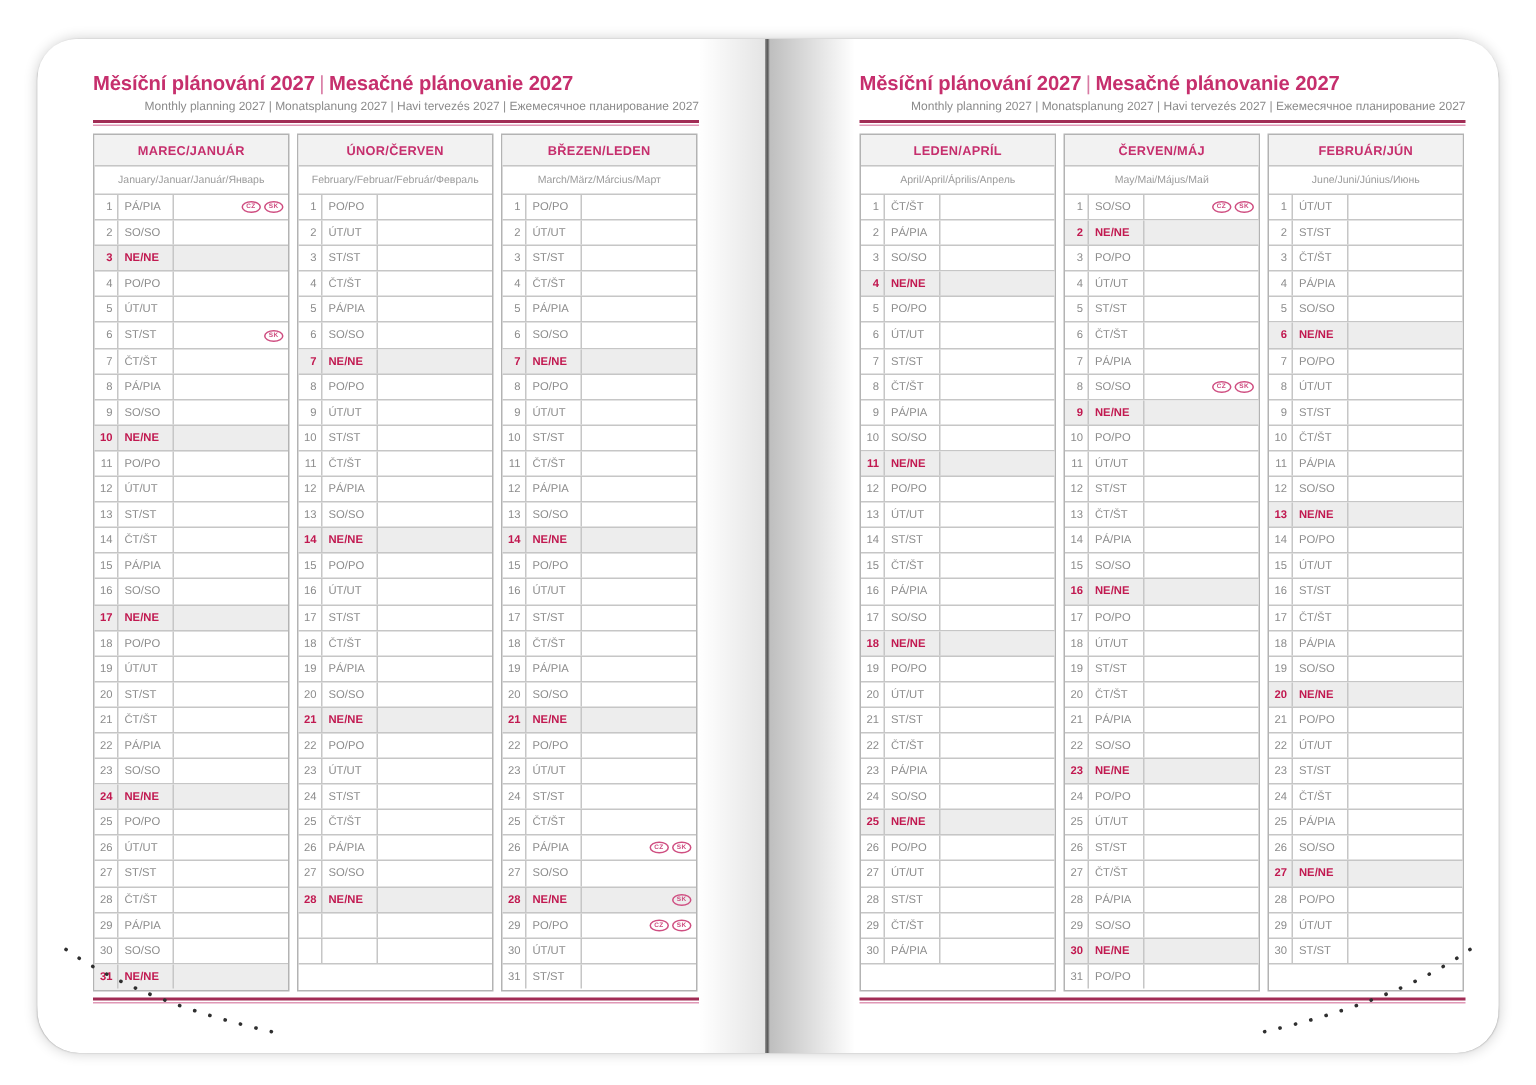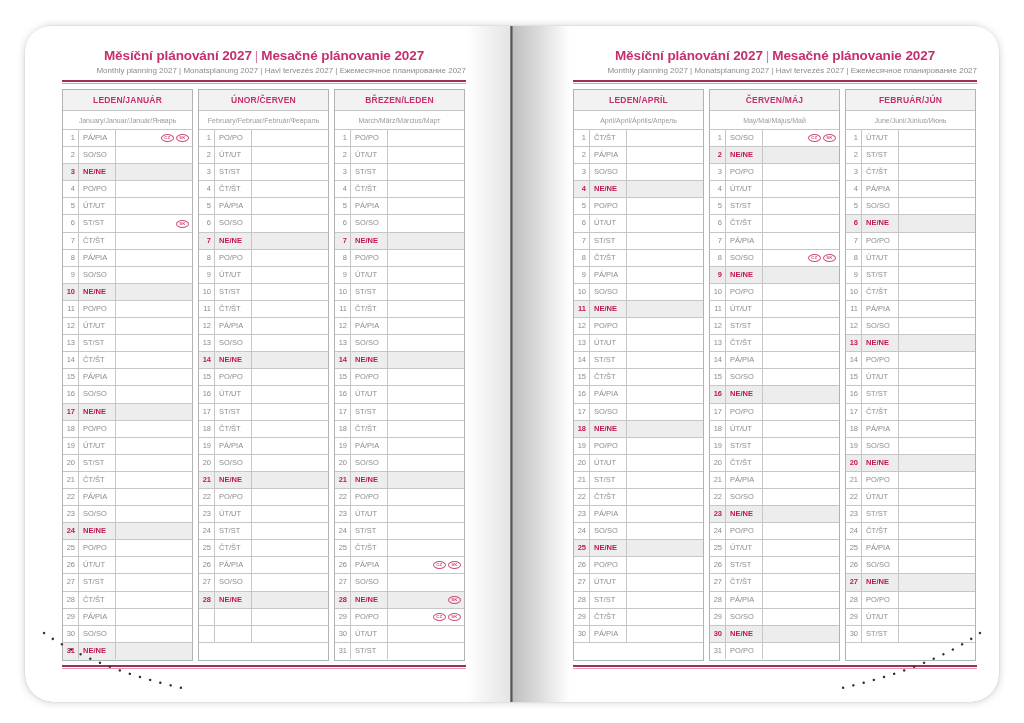--- a/index.html
+++ b/index.html
@@ -18,21 +18,21 @@
   .edge-shadow-left{position:absolute;top:0;bottom:0;right:0;width:46px;pointer-events:none;
     background:linear-gradient(to right, rgba(0,0,0,0), rgba(0,0,0,0.11));}
   .spine-line{position:absolute;top:0;bottom:0;left:485px;width:3px;
     background:linear-gradient(to right,#9a9a9a,#555,#9e9e9e);z-index:3;}
   .edge-shadow-right{position:absolute;top:0;bottom:0;left:0;width:58px;pointer-events:none;
     background:linear-gradient(to right, rgba(0,0,0,0.26), rgba(0,0,0,0.0));}
   .content{position:absolute;top:22px;width:404px;}
   .page-left .content{left:37px;}
   .page-right .content{left:61px;}
 
-  .title{text-align:center;font-size:13.5px;font-weight:bold;color:var(--accent);
+  .title{font-size:13.5px;font-weight:bold;color:var(--accent);
     letter-spacing:-0.1px;white-space:nowrap;}
   .title .sep{font-weight:normal;color:#d87ba4;padding:0 3px;}
   .subtitle{text-align:right;font-size:8px;color:#8b8b8b;margin-top:3px;white-space:nowrap;}
   .rule{margin-top:5px;}
   .rule .dark{height:2px;background:var(--ruledark);}
   .rule .light{height:1px;background:var(--rulelight);margin-top:1px;}
   .rule.bottom{margin-top:4px;}
 
   .months{display:flex;gap:5px;margin-top:5px;}
   .month{flex:0 0 131px;border:1px solid var(--outer);background:#fff;}
@@ -67,21 +67,21 @@
       <div class="title">
         <span>Měsíční plánování 2027</span><span class="sep">|</span><span>Mesačné plánovanie 2027</span>
       </div>
       <div class="subtitle">Monthly planning 2027 | Monatsplanung 2027 | Havi tervezés 2027 | Ежемесячное планирование 2027</div>
       <div class="rule">
           <div class="dark"></div>
           <div class="light"></div>
         </div>
       <div class="months">
           <div class="month">
-            <div class="m-head">LEDEN/JANUÁR</div>
+            <div class="m-head">MAREC/JANUÁR</div>
             <div class="m-sub">January/Januar/Január/Январь</div>
             <div class="m-row">
               <div class="c-num">1</div>
               <div class="c-wd">PÁ/PIA</div>
               <div class="c-note">
                 <span class="badge">
                   <span>CZ</span>
                 </span>
                 <span class="badge">
                   <span>SK</span>

